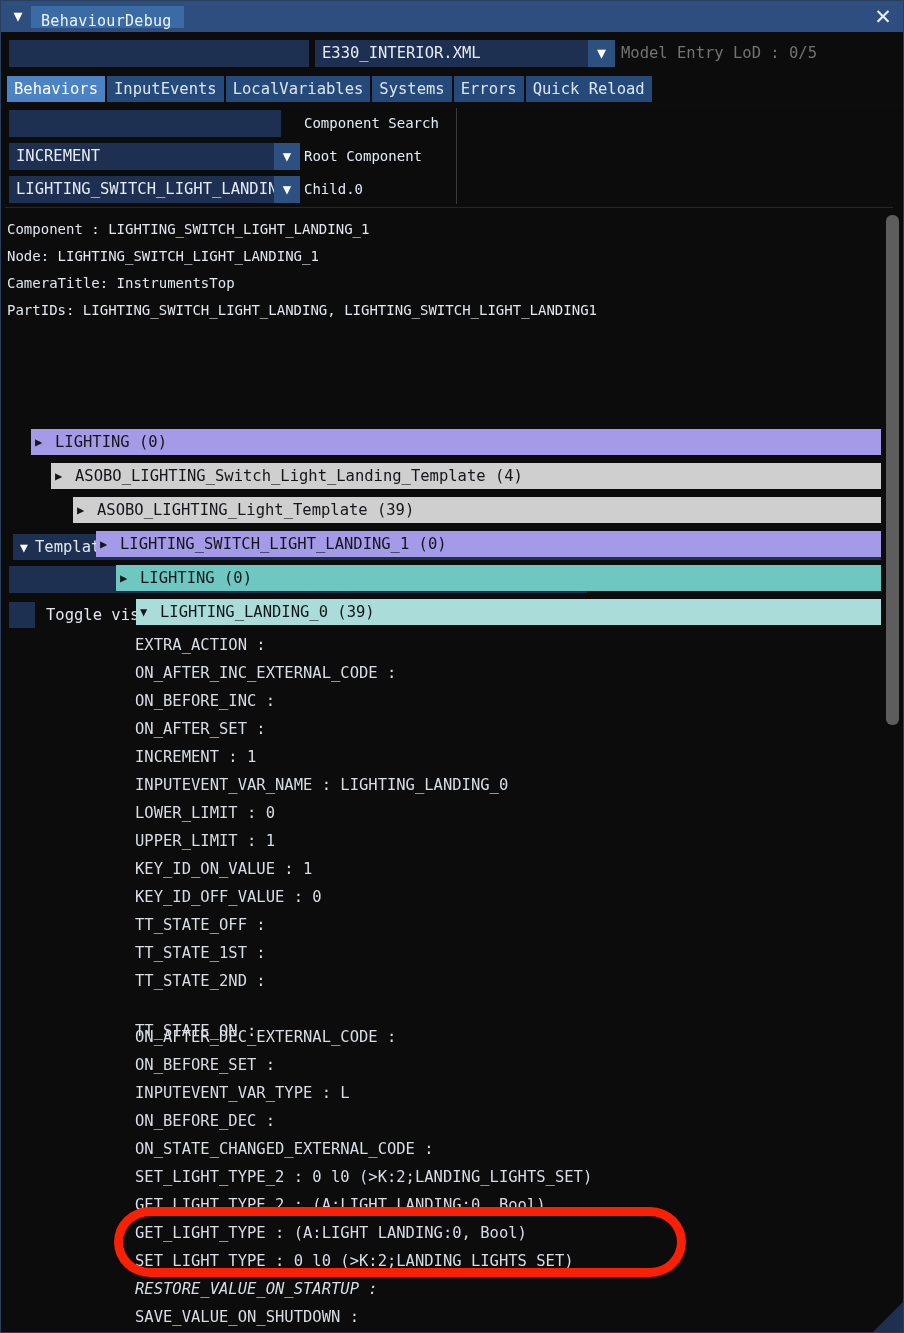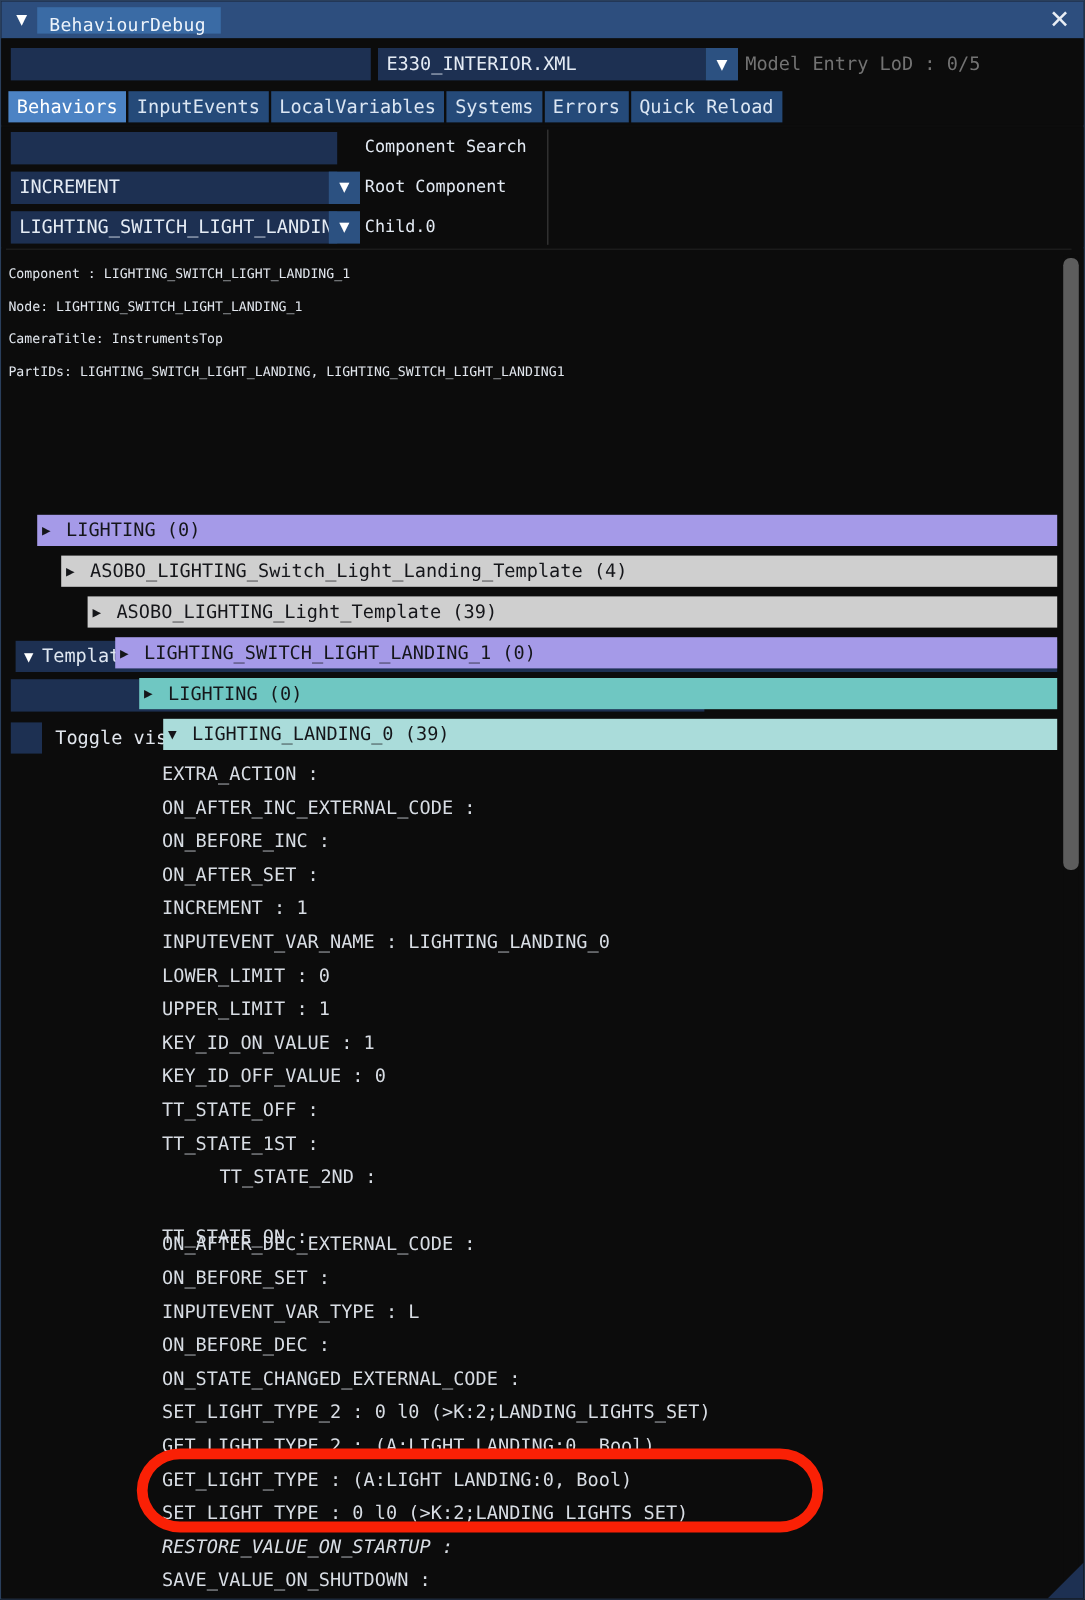--- a/index.html
+++ b/index.html
@@ -193,21 +193,21 @@
   .content-top-rule {
     position: absolute;
     left: 4px; top: 0;
     width: 888px; height: 1px;
     background: #262626;
   }
   .info-line {
     position: absolute;
     left: 6px;
     color: #e2e7ee;
-    font-size: 11px;
+    font-size: 14px;
     line-height: 18px;
     white-space: nowrap;
   }
 
   
   .tmpl-header {
     position: absolute;
     left: 12px; top: 327px;
     width: 868px; height: 26px;
     background: #1d3052;
@@ -420,21 +420,21 @@
         <div class="param-line" style="top: 485px;">ON_BEFORE_INC :</div>
         <div class="param-line" style="top: 513px;">ON_AFTER_SET :</div>
         <div class="param-line" style="top: 541px;">INCREMENT : 1</div>
         <div class="param-line" style="top: 569px;">INPUTEVENT_VAR_NAME : LIGHTING_LANDING_0</div>
         <div class="param-line" style="top: 597px;">LOWER_LIMIT : 0</div>
         <div class="param-line" style="top: 625px;">UPPER_LIMIT : 1</div>
         <div class="param-line" style="top: 653px;">KEY_ID_ON_VALUE : 1</div>
         <div class="param-line" style="top: 681px;">KEY_ID_OFF_VALUE : 0</div>
         <div class="param-line" style="top: 709px;">TT_STATE_OFF :</div>
         <div class="param-line" style="top: 737px;">TT_STATE_1ST :</div>
-        <div class="param-line" style="top: 765px; margin-left: 48px;">TT_STATE_2ND :</div>
+        <div class="param-line" style="top: 765px;">TT_STATE_2ND :</div>
         <div class="param-line" style="top: 815px; text-align: center;">TT_STATE_ON :</div>
         <div class="param-line" style="top: 821px;">ON_AFTER_DEC_EXTERNAL_CODE :</div>
         <div class="param-line" style="top: 849px;">ON_BEFORE_SET :</div>
         <div class="param-line" style="top: 877px;">INPUTEVENT_VAR_TYPE : L</div>
         <div class="param-line" style="top: 905px;">ON_BEFORE_DEC :</div>
         <div class="param-line" style="top: 933px;">ON_STATE_CHANGED_EXTERNAL_CODE :</div>
         <div class="param-line" style="top: 961px;">SET_LIGHT_TYPE_2 :  0 l0 (&gt;K:2;LANDING_LIGHTS_SET)</div>
         <div class="param-line" style="top: 989px;">GET_LIGHT_TYPE_2 : (A:LIGHT LANDING:0, Bool)</div>
         <div class="param-line" style="top: 1017px;">GET_LIGHT_TYPE : (A:LIGHT LANDING:0, Bool)</div>
         <div class="param-line" style="top: 1045px;">SET_LIGHT_TYPE :  0 l0 (&gt;K:2;LANDING_LIGHTS_SET)</div>

